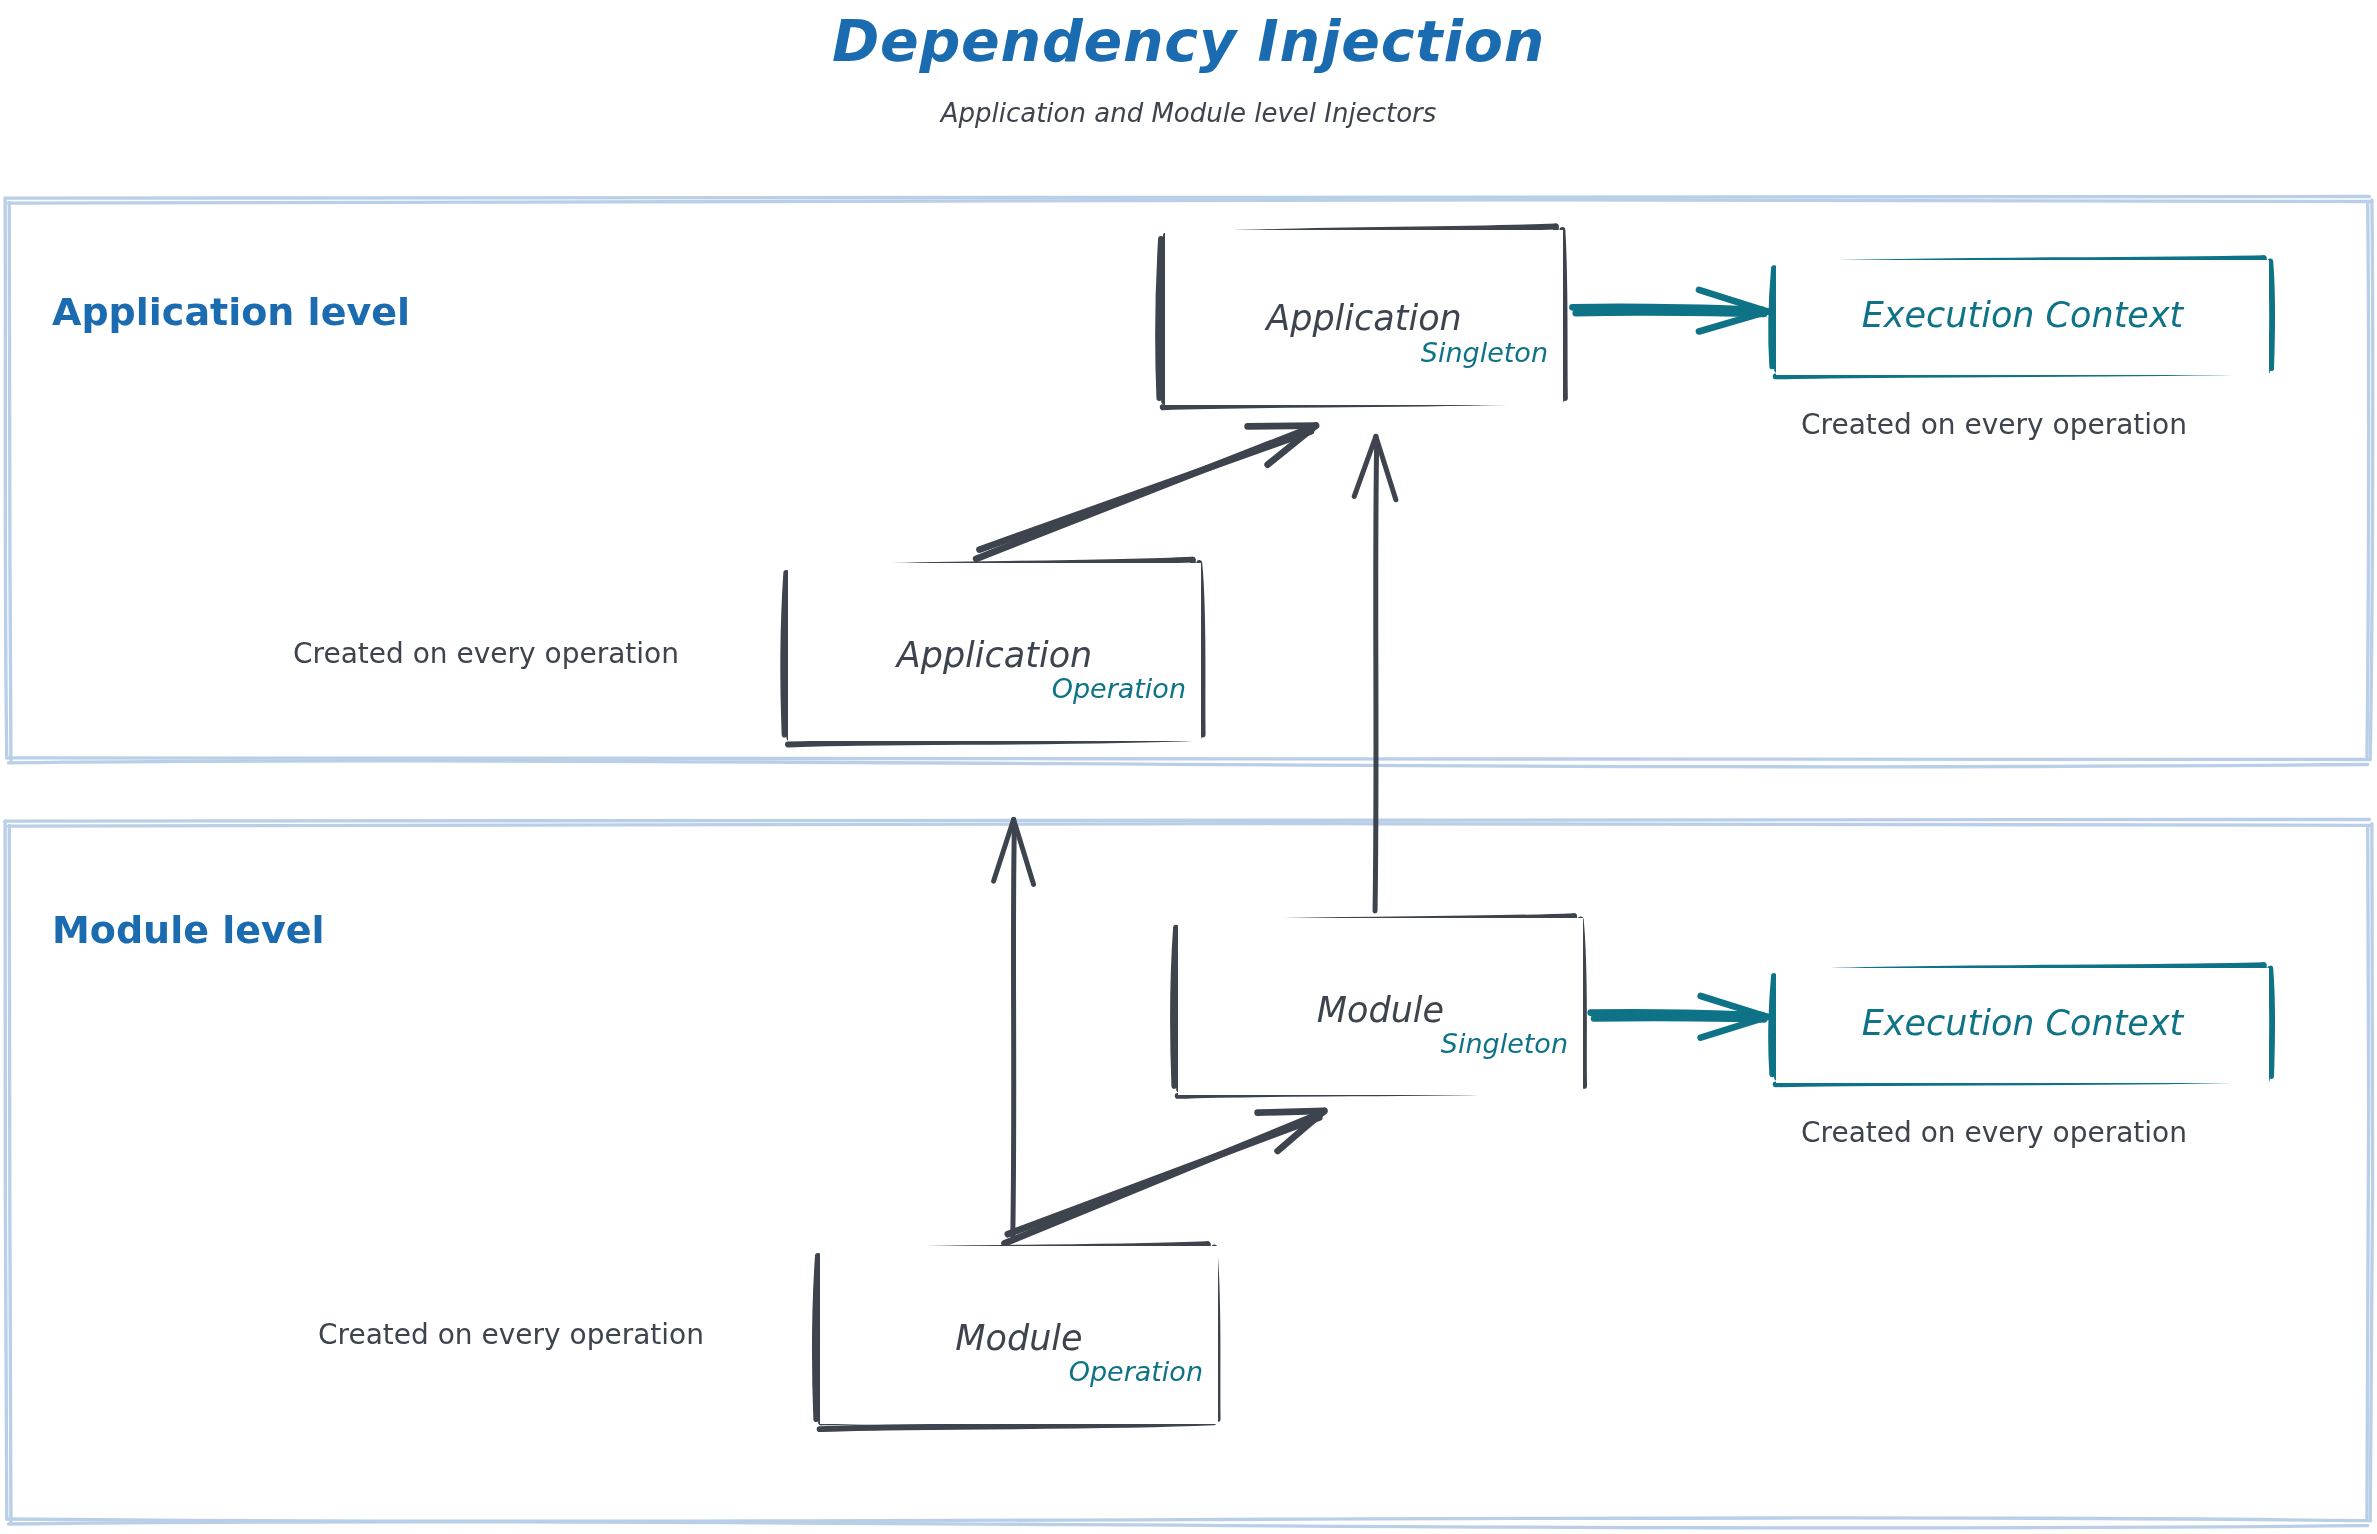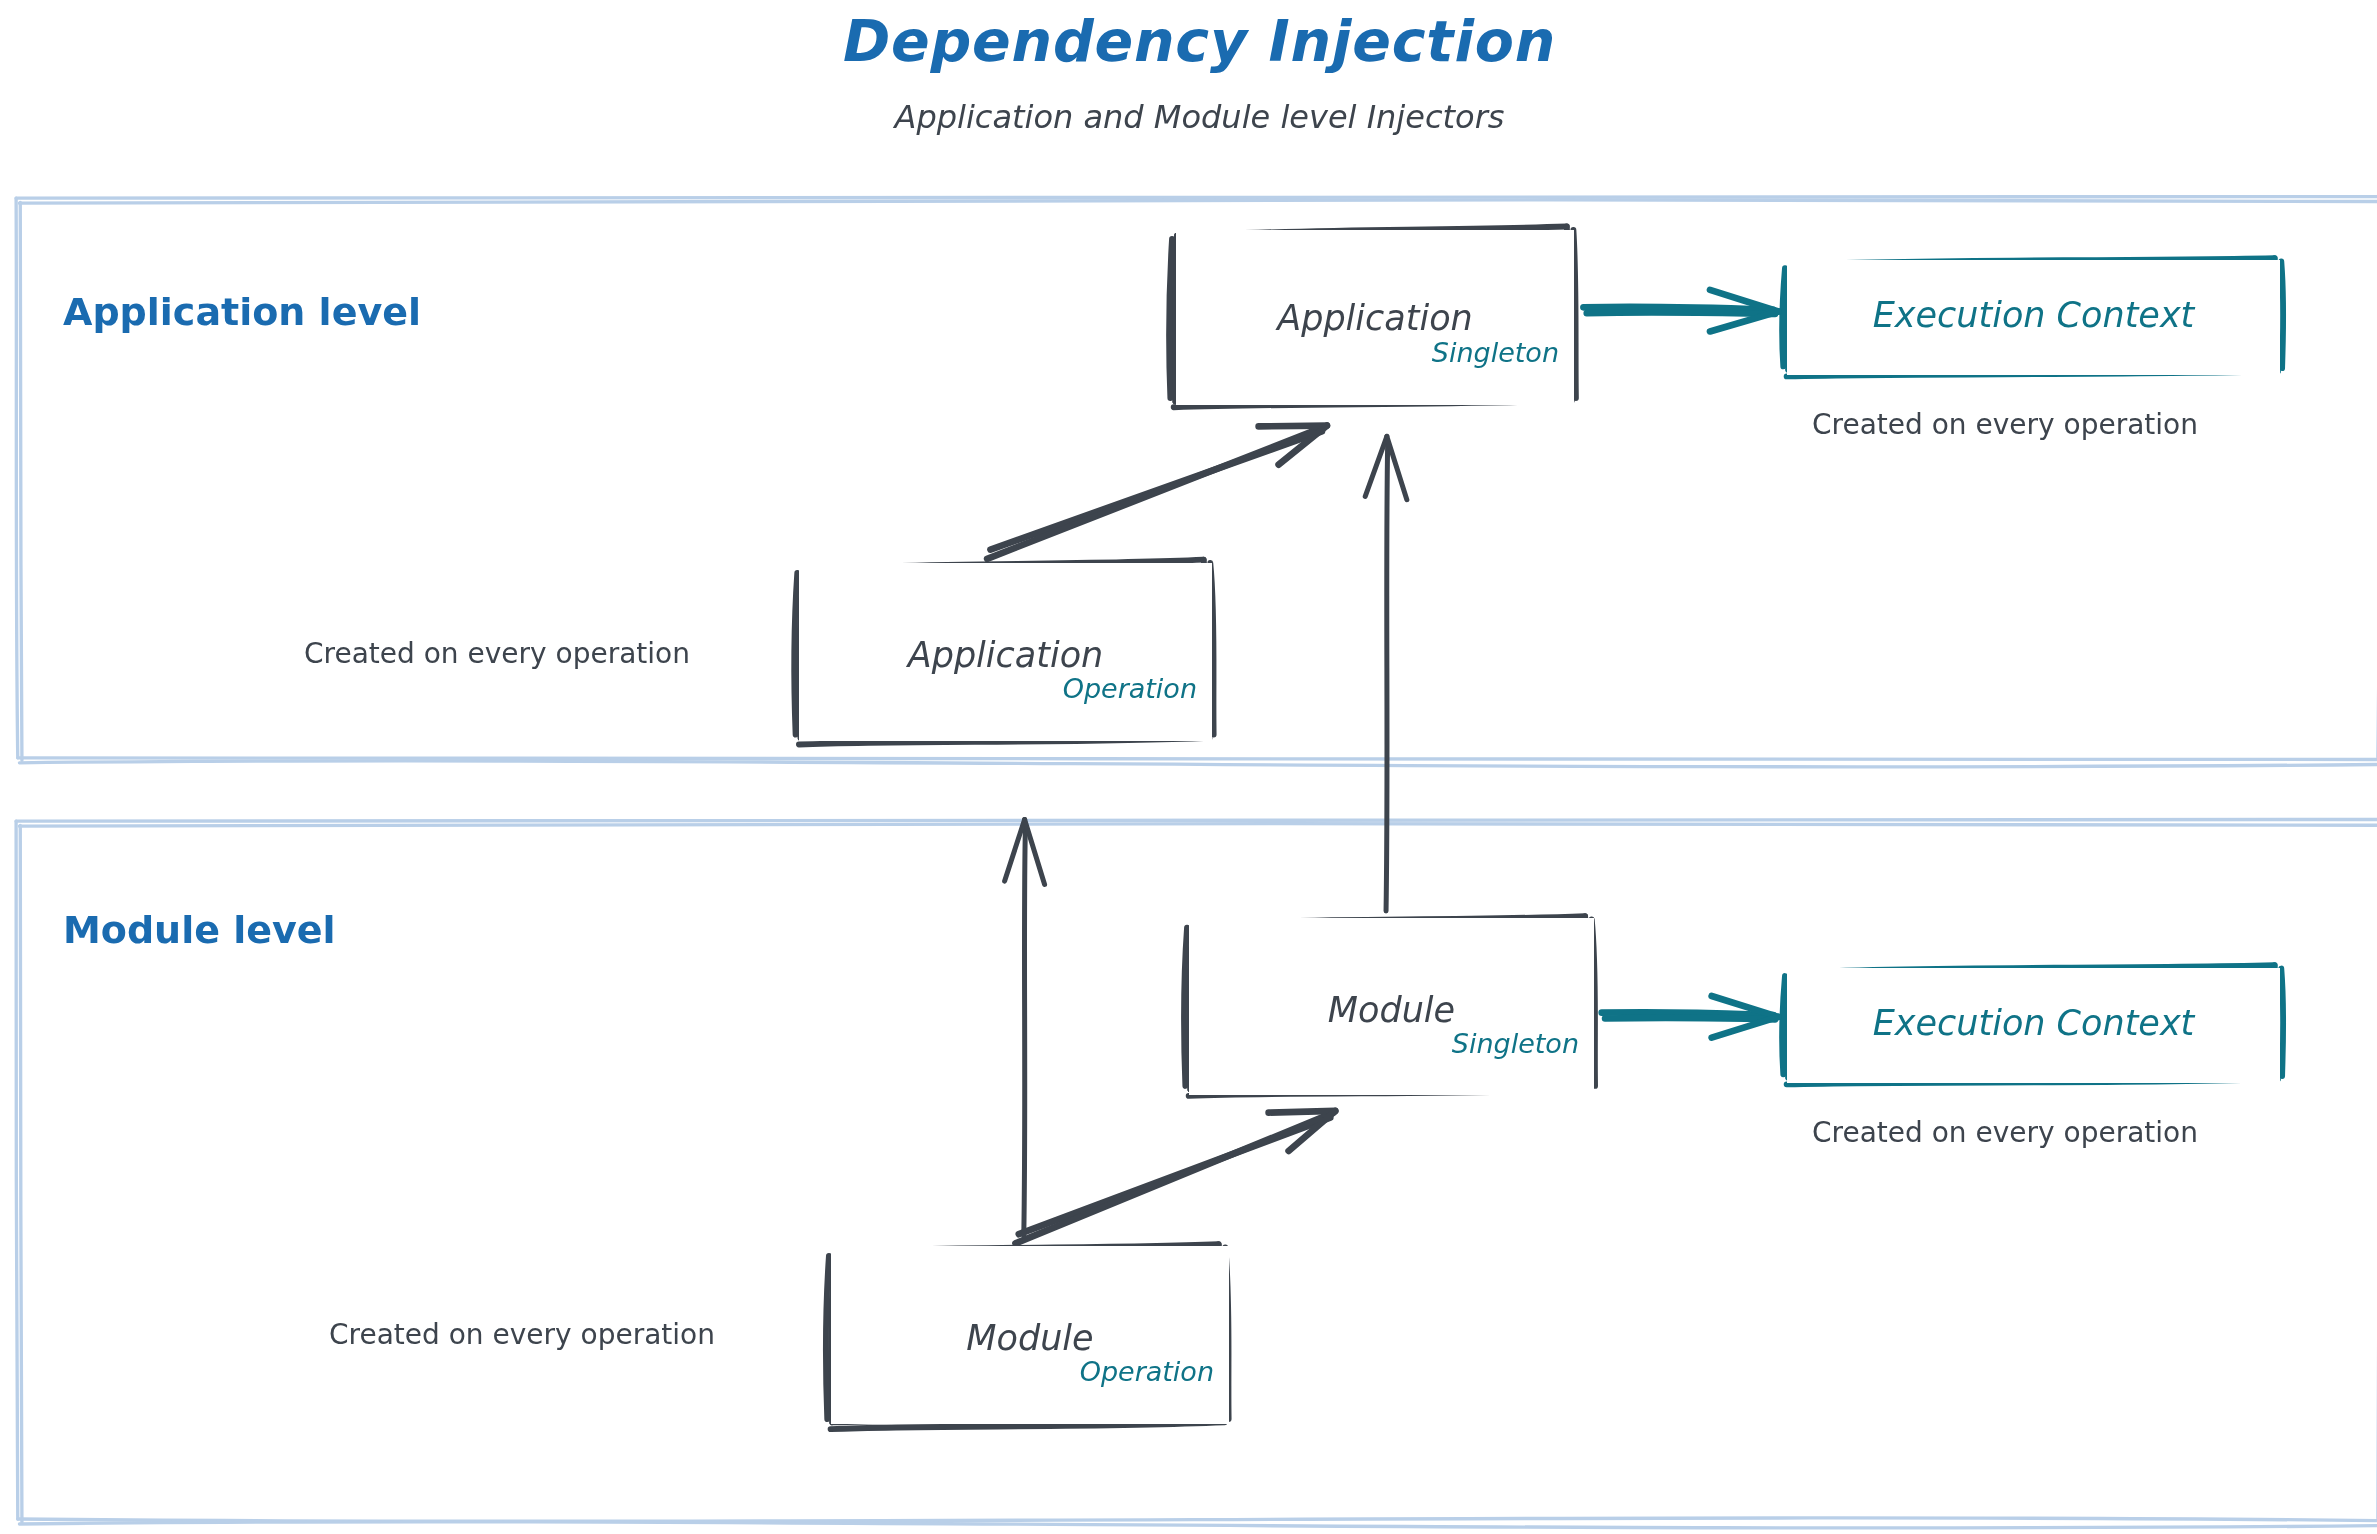--- a/index.html
+++ b/index.html
@@ -9,21 +9,21 @@
   }
   body {
     width: 2377px;
     height: 1534px;
     position: relative;
     font-family: "DejaVu Sans", sans-serif;
     overflow: hidden;
   }
   #stage {
     position: absolute;
-    left: 11px; top: 0;
+    left: 0; top: 0;
     width: 2034px;
     height: 1534px;
   }
   .abs { position: absolute; }
 
   
   #title {
     left: 0; top: 8.3px;
     width: 2377px;
     text-align: center;
@@ -32,21 +32,21 @@
     font-weight: 600;
     font-style: italic;
     letter-spacing: 0.8px;
     color: #1a6bb0;
     white-space: nowrap;
   }
   #subtitle {
     left: 0; top: 98px;
     width: 2377px;
     text-align: center;
-    font-size: 32px;
+    font-size: 26px;
     font-style: italic;
     color: #3d444d;
     white-space: nowrap;
   }
 
   
   .level-label {
     font-size: 38px;
     font-weight: 600;
     color: #1a6bb0;

